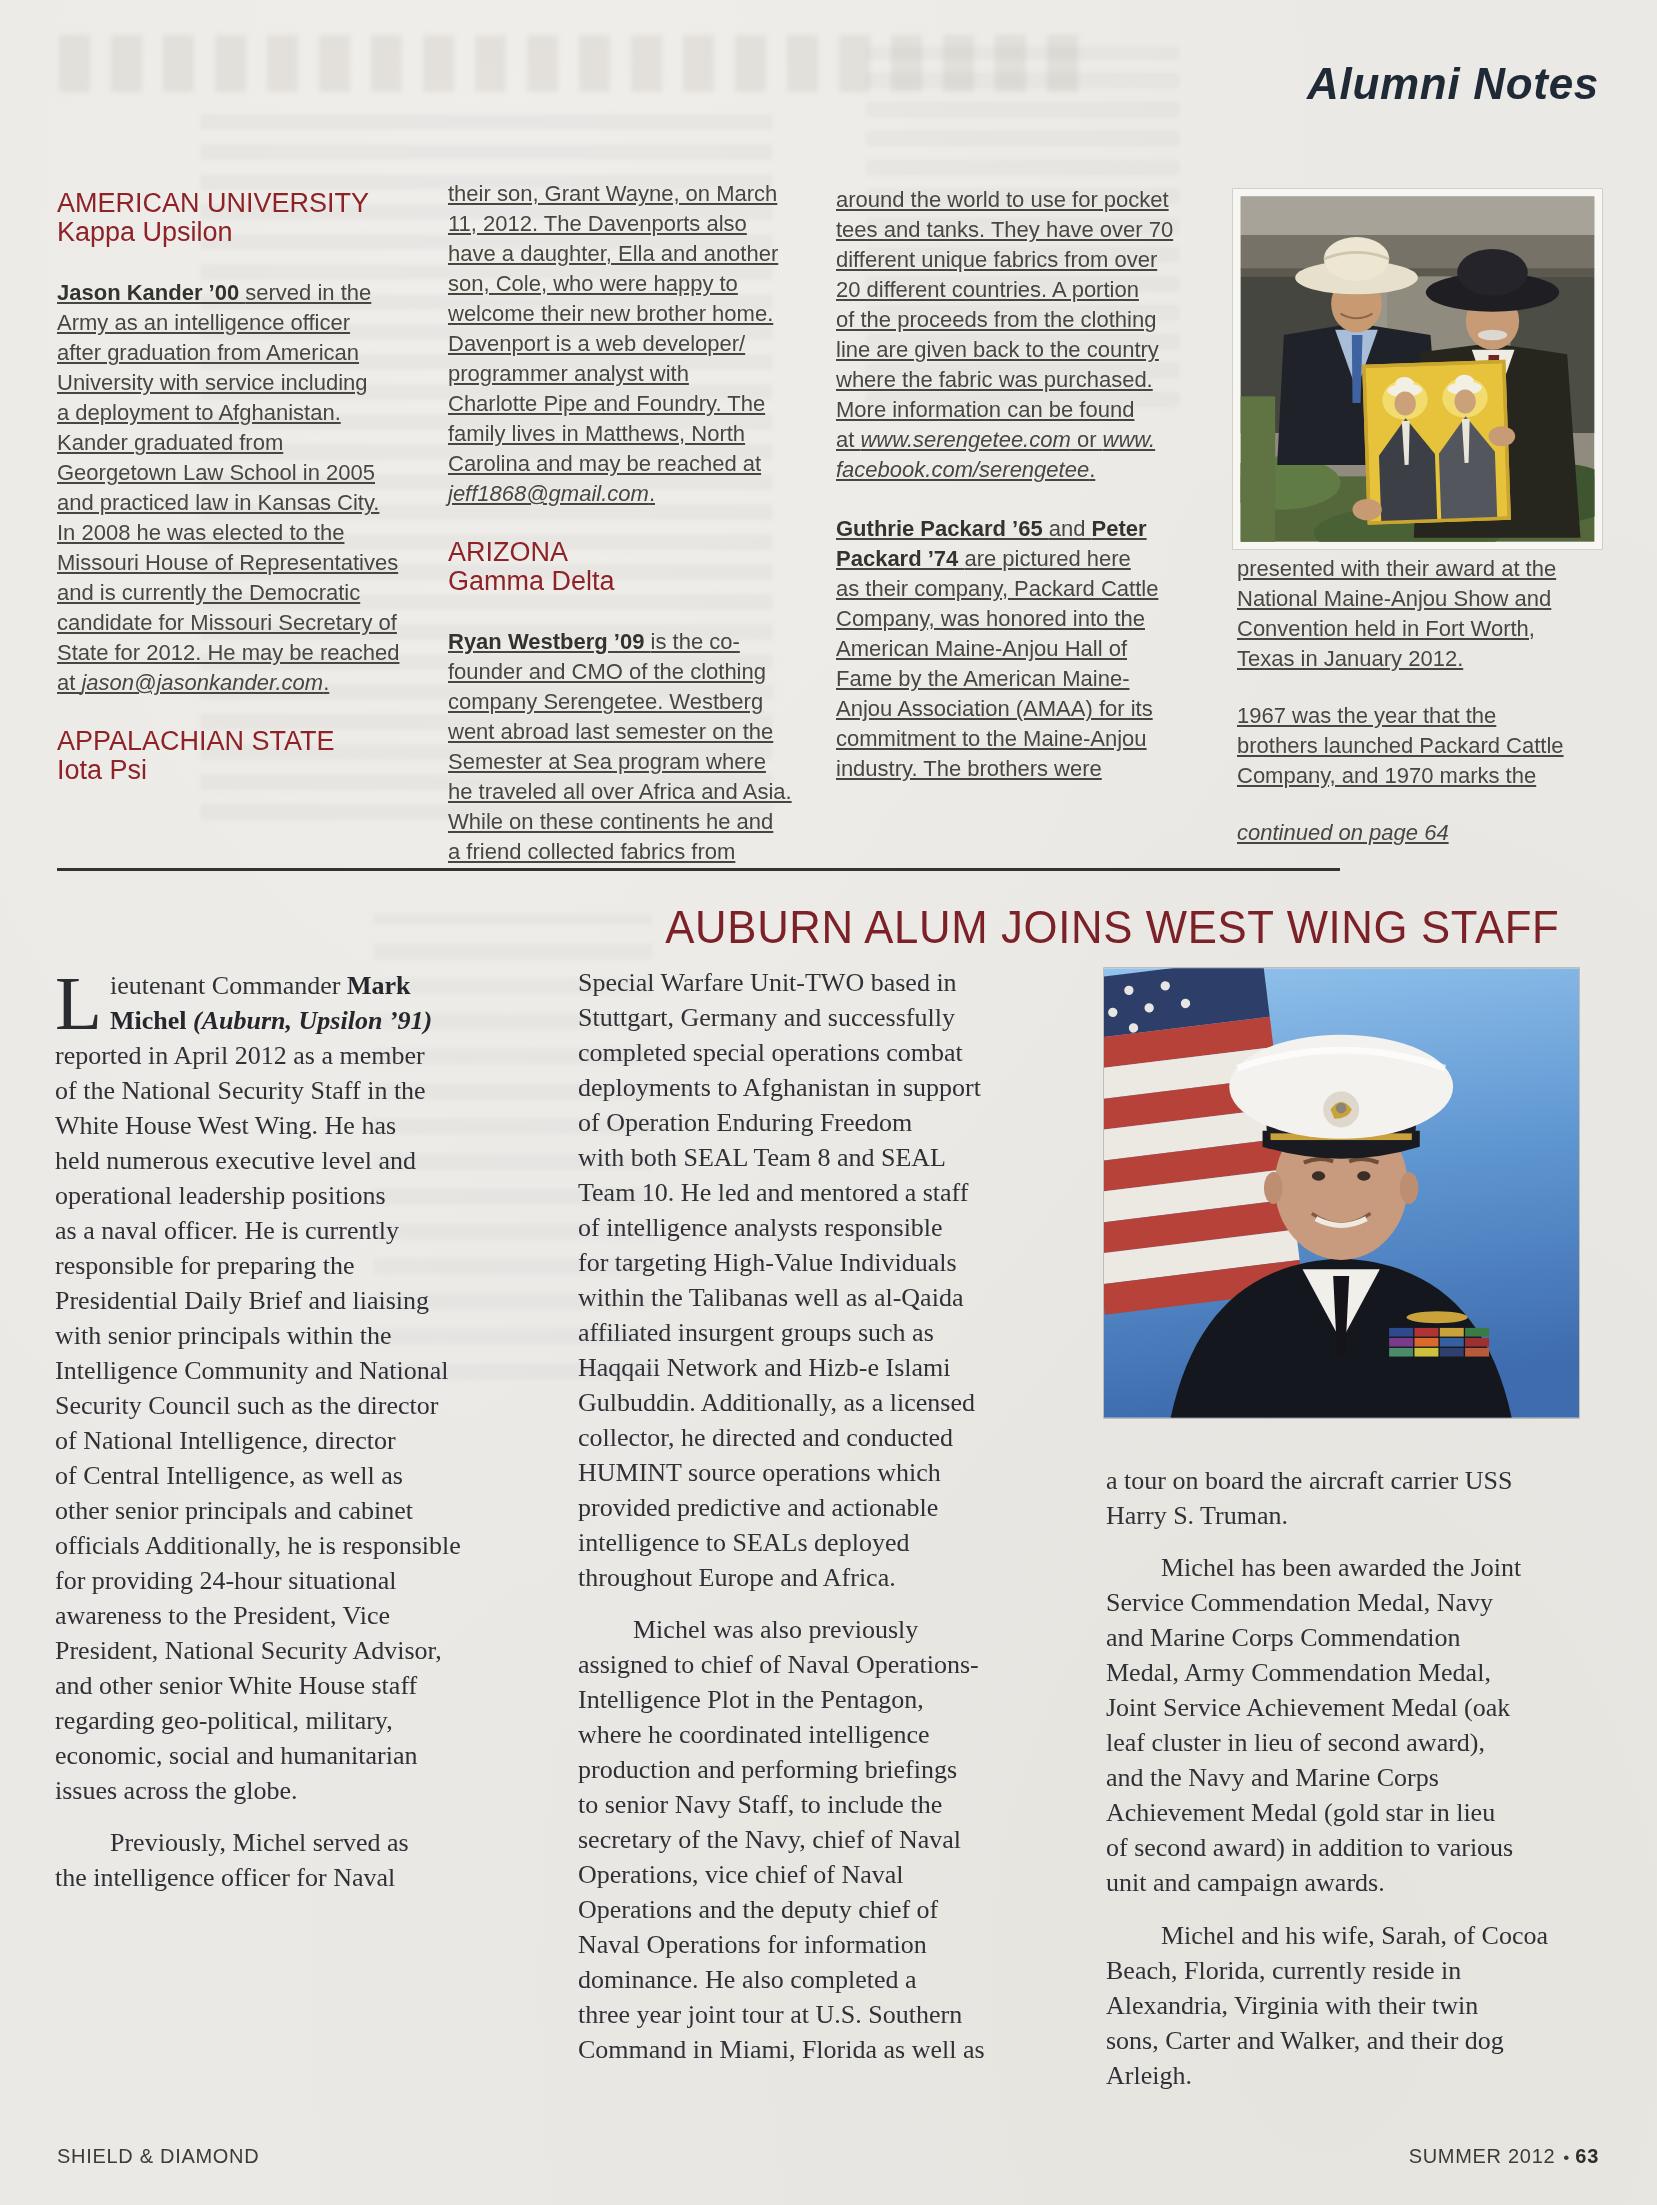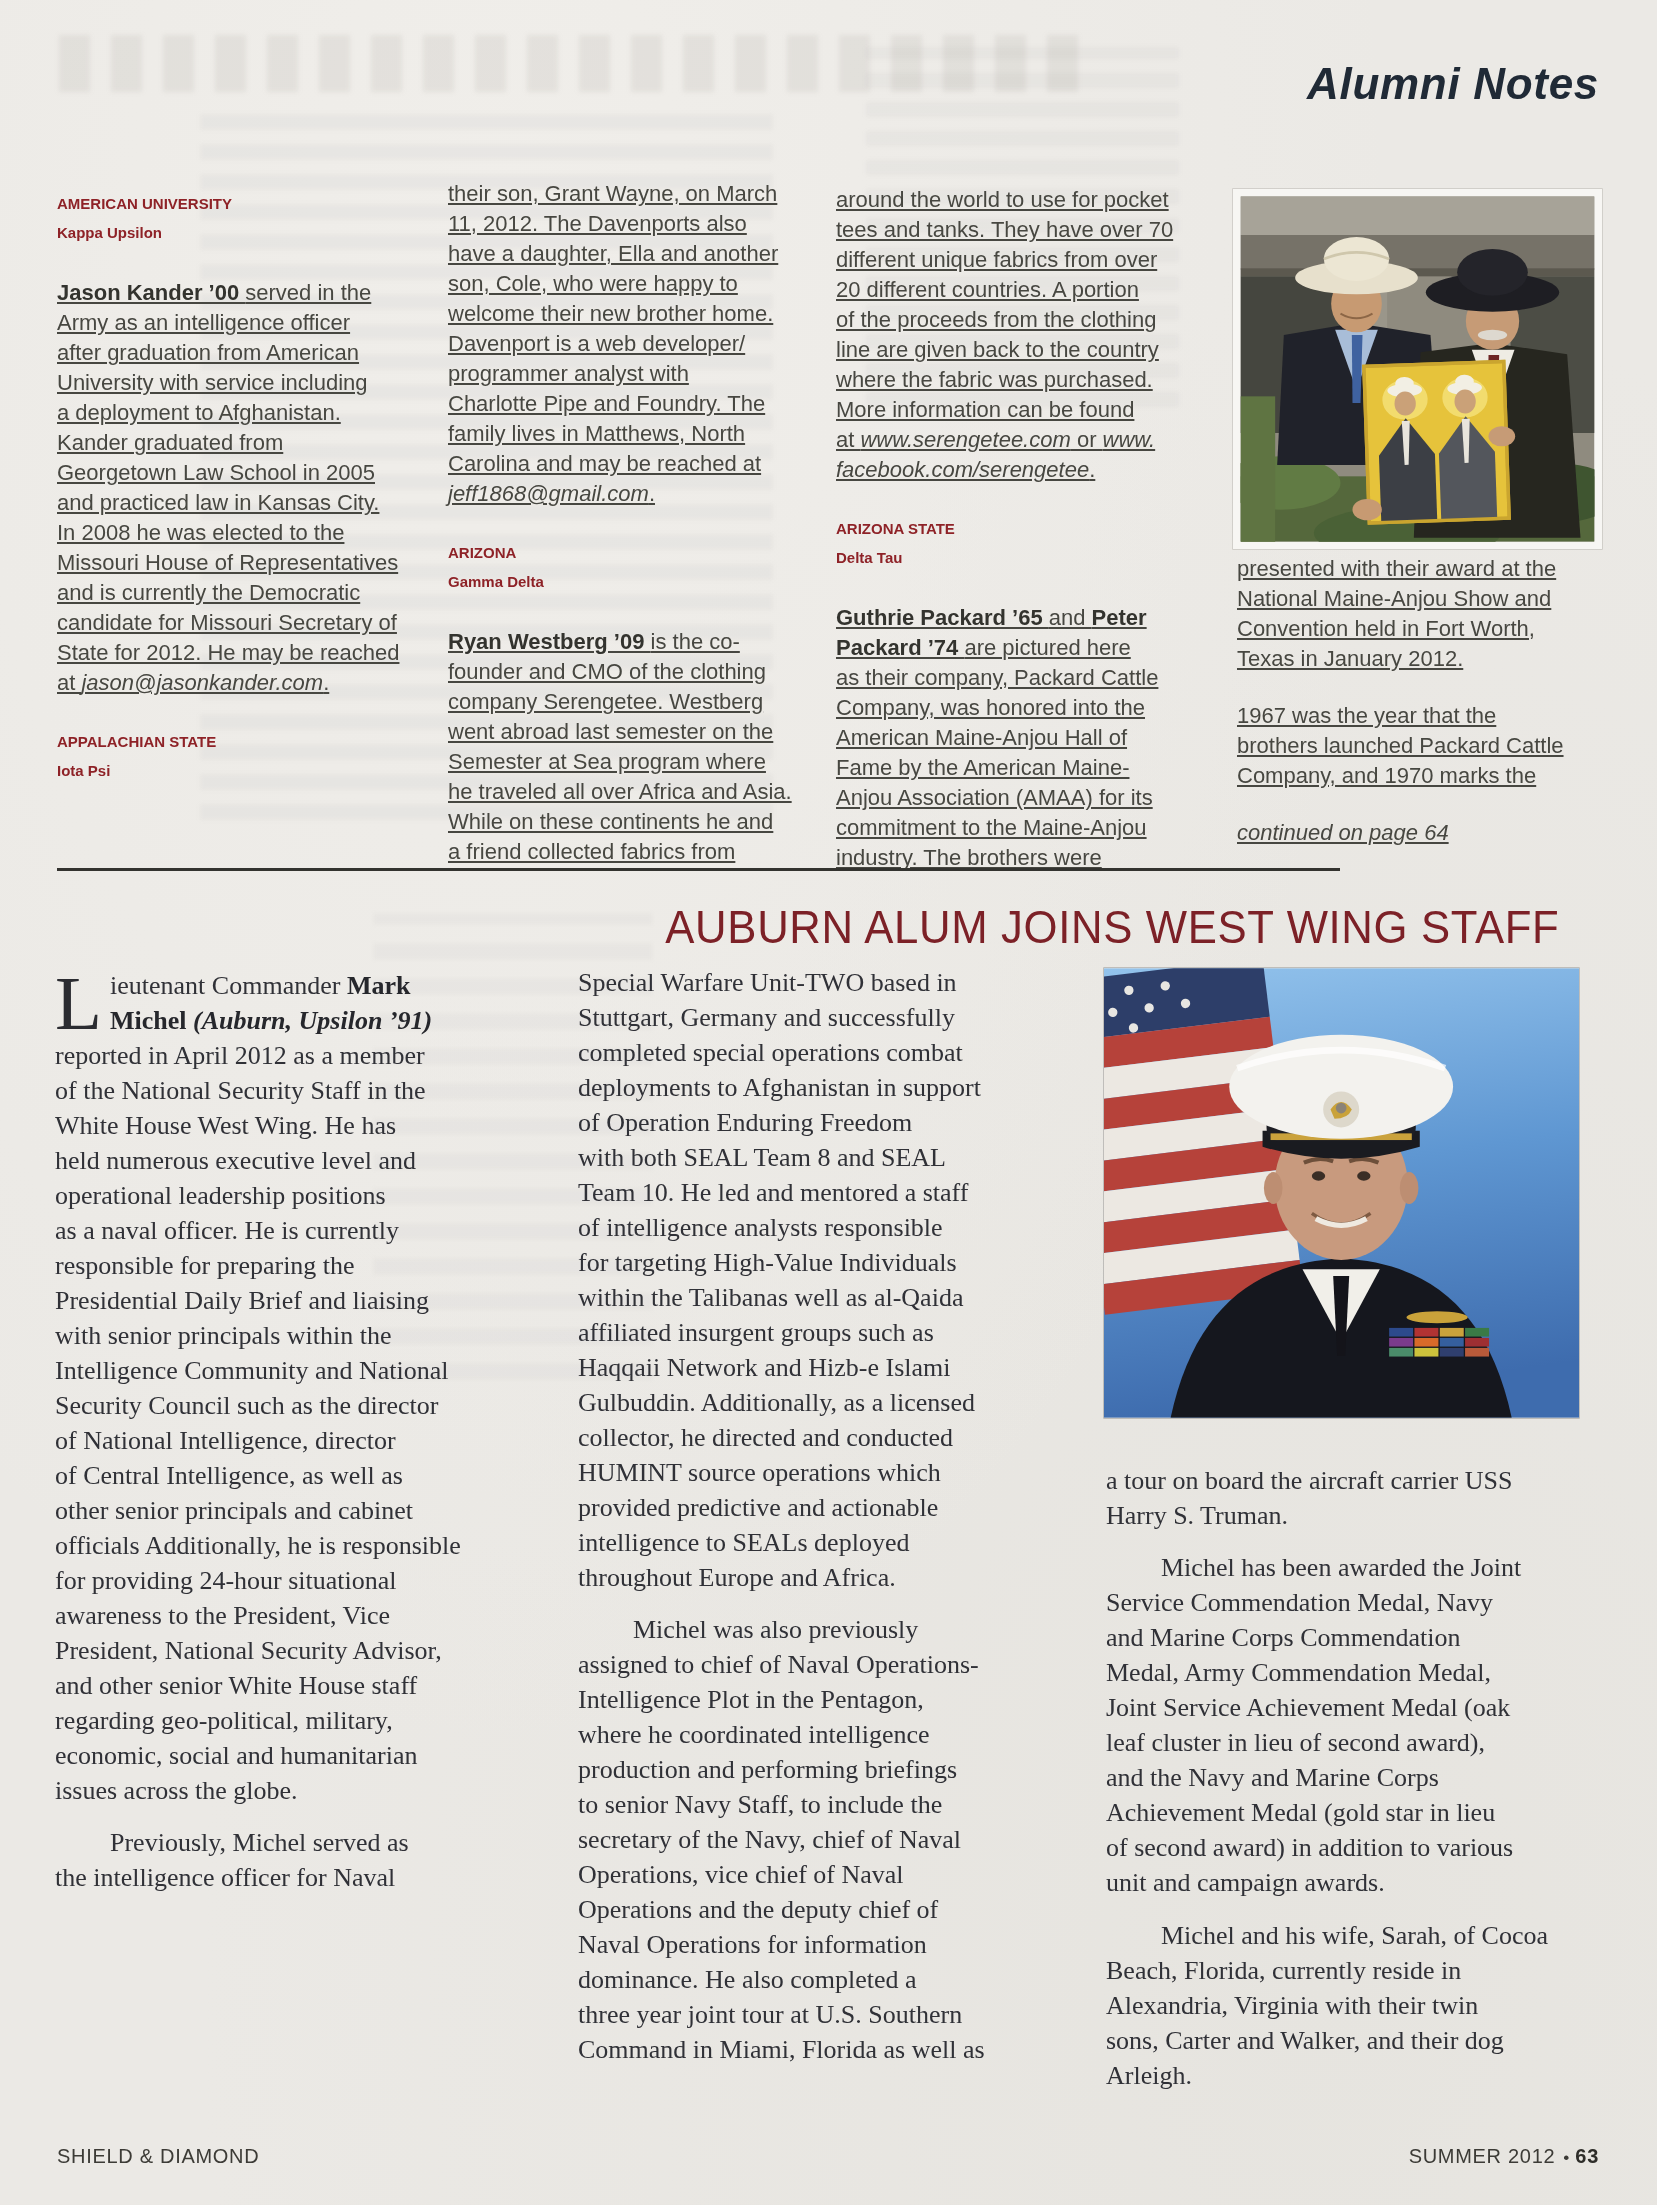--- a/index.html
+++ b/index.html
@@ -22,21 +22,21 @@
   .g4{left:373px;top:913px;width:280px;height:467px;
       background:repeating-linear-gradient(0deg, rgba(120,120,126,.04) 0 17.3px, rgba(120,120,126,0) 17.3px 35px);
       filter:blur(2px);}
 
   .masthead{position:absolute;top:59px;right:58px;font-family:Liberation Sans, sans-serif;
             font-style:italic;font-weight:700;font-size:44px;color:#202a36;letter-spacing:0.7px;}
 
   
   .tcol{position:absolute;font-size:22px;line-height:30px;color:#474741;}
   .tcol .para{white-space:pre-line;margin:0 0 29px 0;text-decoration:underline;}
-  .tcol .shead{white-space:pre-line;font-weight:bold;font-size:15px;line-height:29px;
+  .tcol .shead{white-space:pre-line;font-weight:normal;font-size:27px;line-height:29px;
                color:#8e2227;margin:18.7px 0 31px 0;}
   .b{font-weight:bold;color:#33332e;}
   .i{font-style:italic;}
   .c1{left:57px;top:189px;width:373px;}
   .c2{left:448px;top:179px;width:373px;}
   .c3{left:836px;top:185px;width:373px;}
   .c4{left:1237px;top:554px;width:365px;}
   .c4 .para{margin:0 0 27px 0;}
   .continued{text-align:left;margin-top:2.7px !important;}
 
@@ -129,22 +129,20 @@
       <p class="para"><span>around the world to use for pocket
 tees and tanks. They have over 70
 different unique fabrics from over
 20 different countries. A portion
 of the proceeds from the clothing
 line are given back to the country
 where the fabric was purchased.
 More information can be found
 at </span><span class="i">www.serengetee.com</span><span> or </span><span class="i">www.
 facebook.com/serengetee</span><span>.</span></p>
-      <div class="shead">ARIZONA STATE
-Delta Tau</div>
       <p class="para"><span class="b">Guthrie Packard ’65 </span><span>and </span><span class="b">Peter
 Packard ’74 </span><span>are pictured here
 as their company, Packard Cattle
 Company, was honored into the
 American Maine-Anjou Hall of
 Fame by the American Maine-
 Anjou Association (AMAA) for its
 commitment to the Maine-Anjou
 industry. The brothers were</span></p>
     </div>

